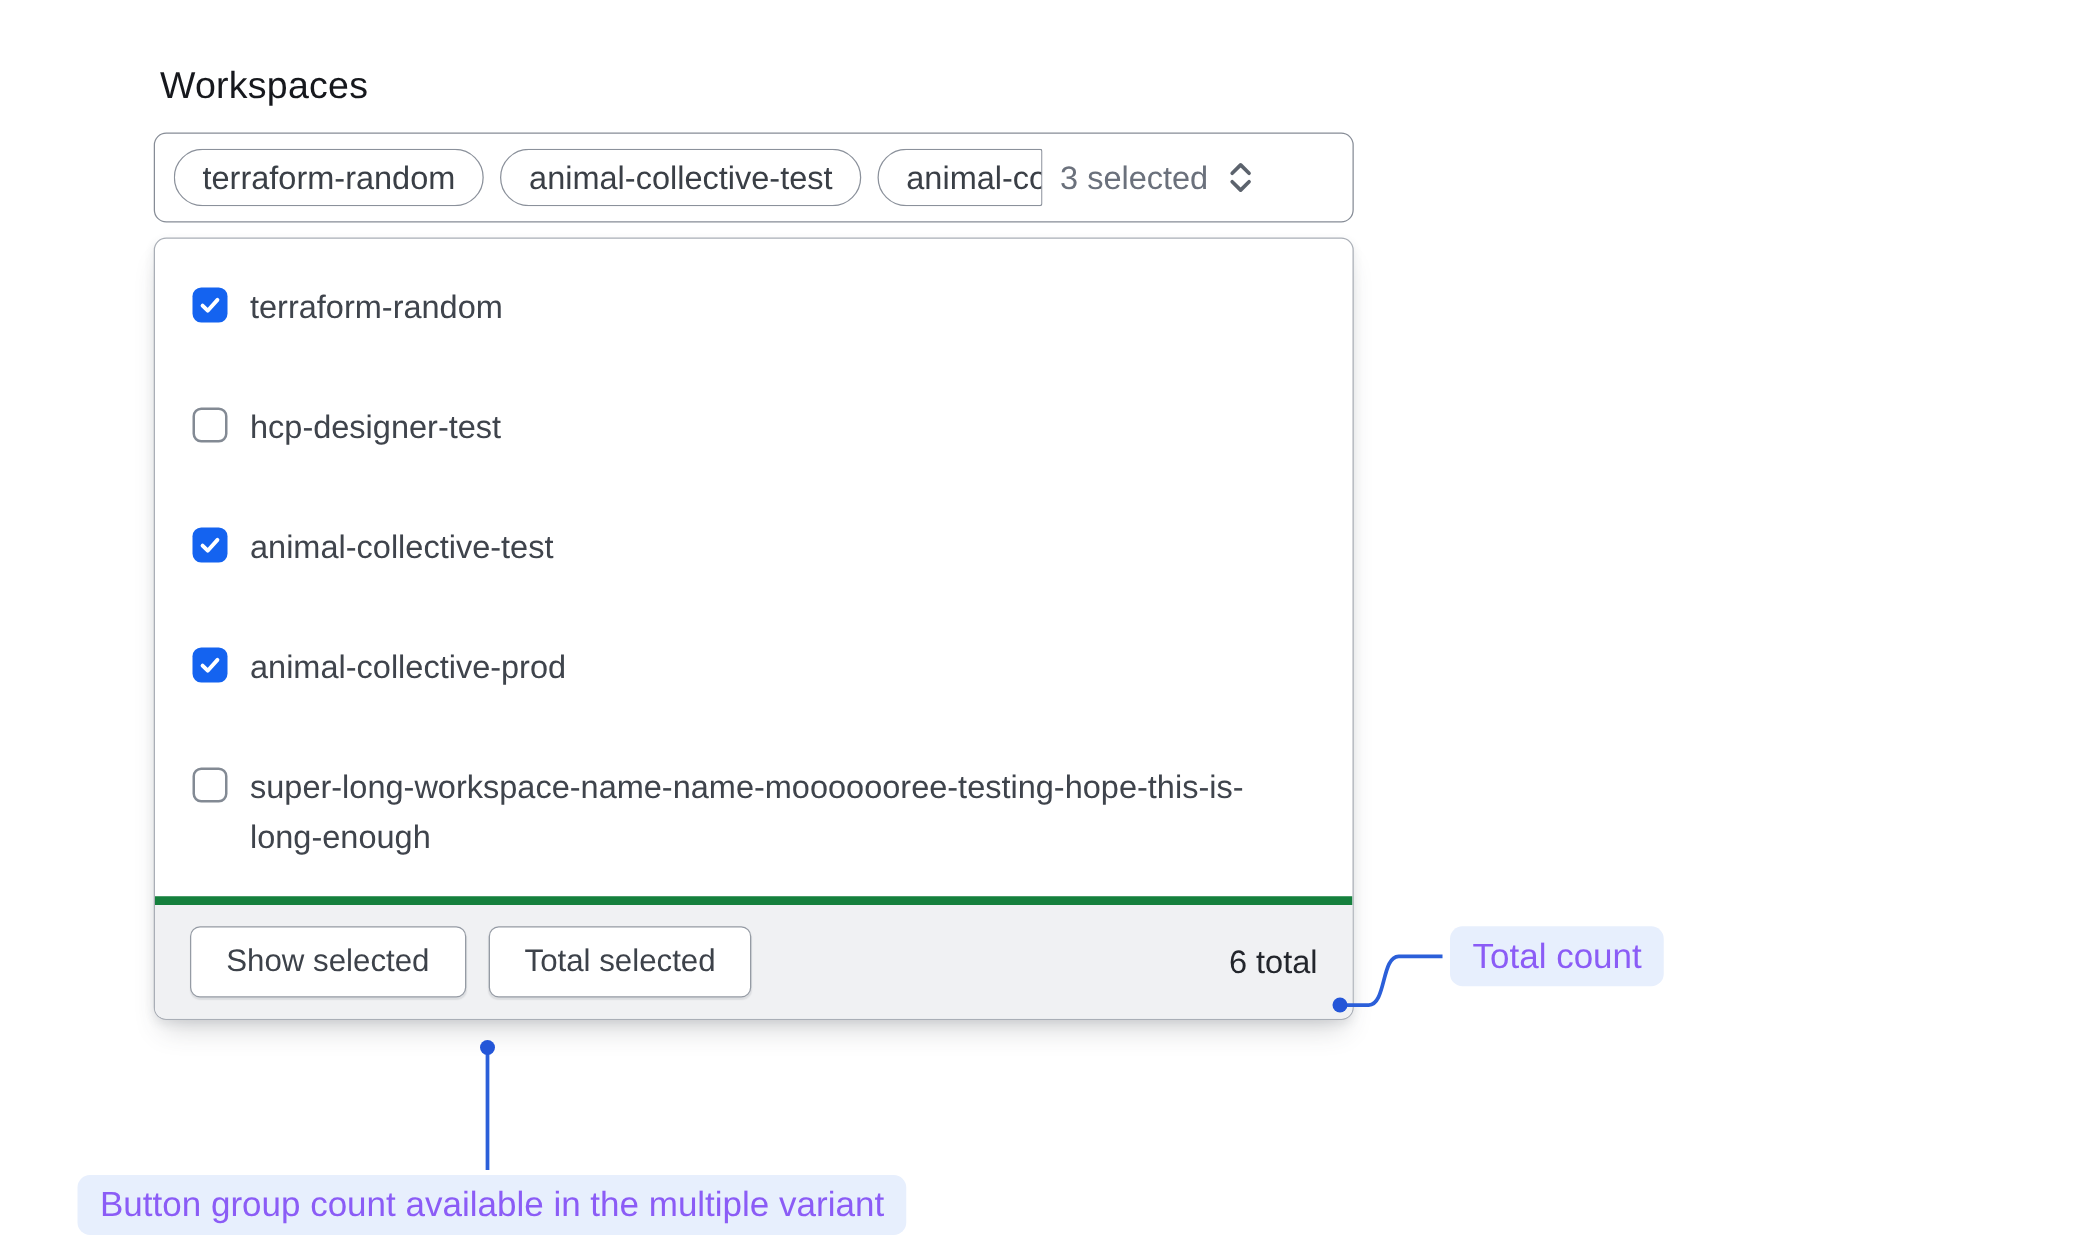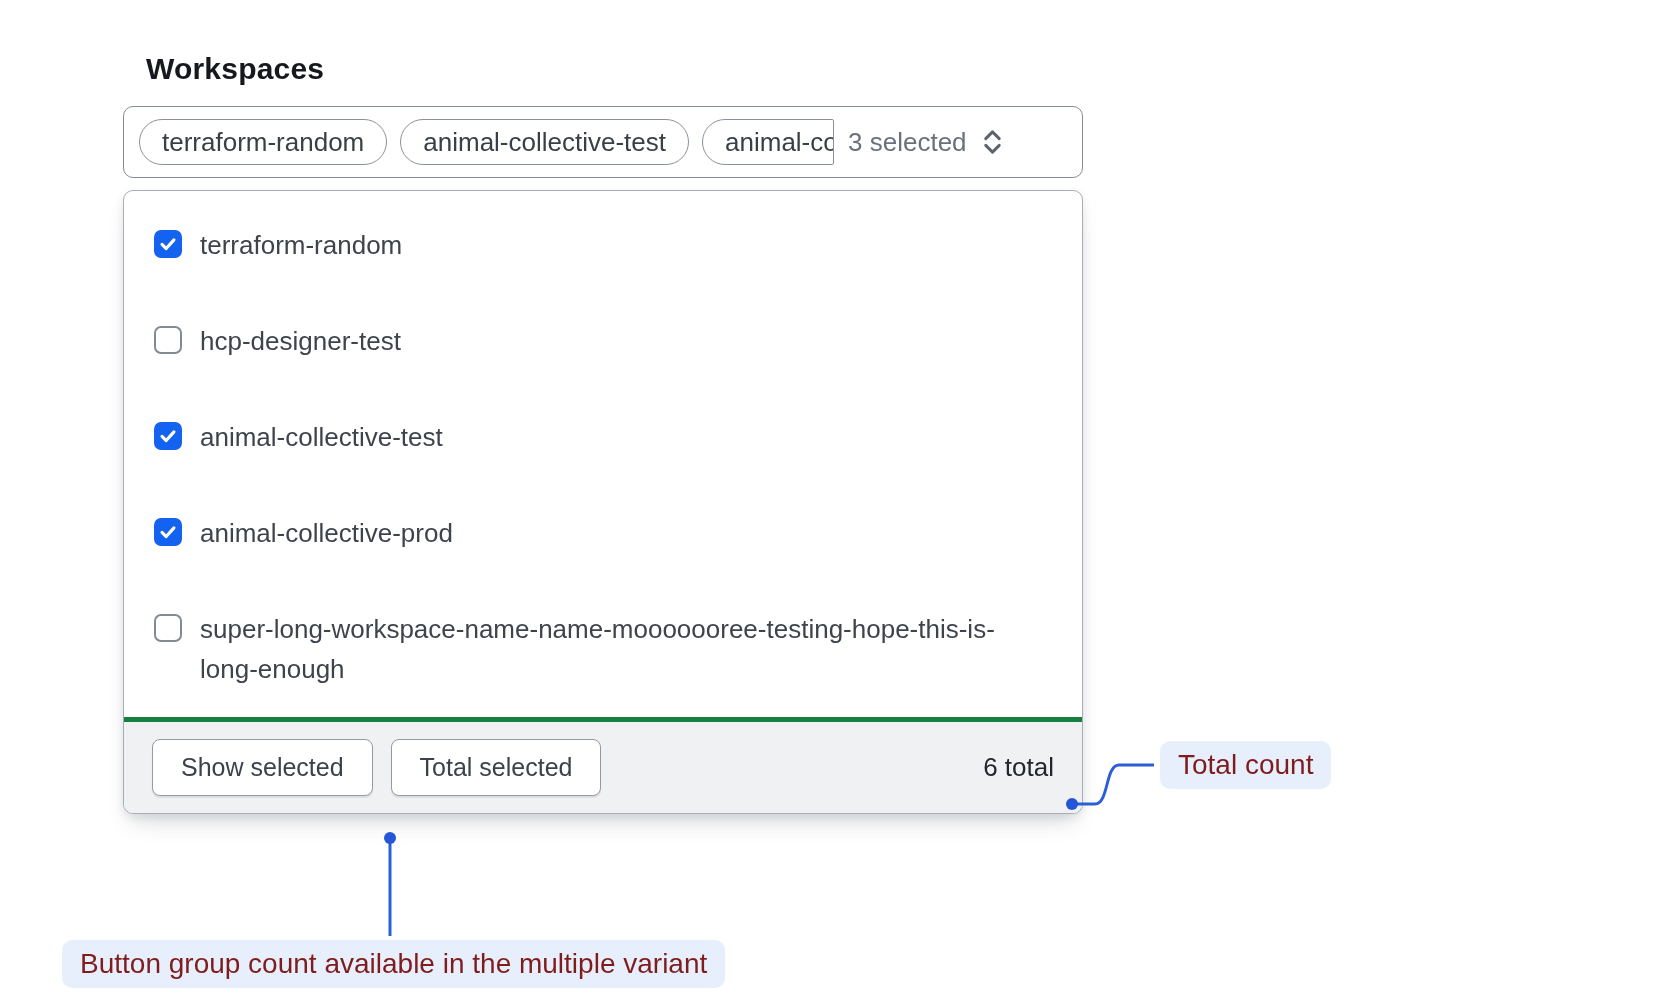--- a/index.html
+++ b/index.html
@@ -1,21 +1,21 @@
 <!DOCTYPE html>
 <html><head>
 <meta charset="utf-8">
 <style>
   * { margin:0; padding:0; box-sizing:border-box; }
   html,body { width:1672px; height:1008px; background:#ffffff; overflow:hidden;
               font-family:"Liberation Sans","DejaVu Sans",sans-serif; }
   .canvas { position:relative; width:1672px; height:1008px; background:#ffffff; }
 
   
-  .field-label { position:absolute; left:146px; top:52px; font-size:30px; font-weight:700; color:#16181d; letter-spacing:.2px; }
+  .field-label { position:absolute; left:128px; top:52px; font-size:30px; font-weight:400; color:#16181d; letter-spacing:.2px; }
 
   
   .trigger { position:absolute; left:123px; top:106px; width:960px; height:72px;
              background:#fff; border:1.5px solid #868c96; border-radius:10px;
              display:flex; align-items:center; padding:0 18px 0 15px; }
   .pills { display:flex; align-items:center; gap:13px; overflow:hidden; flex:0 1 auto; }
   .pill { height:46px; display:flex; align-items:center; padding:0 22px;
           border:1.5px solid #8b919b; border-radius:24px; background:#fff;
           font-size:26px; color:#3a3f46; white-space:nowrap; flex:0 0 auto; }
   .pill.clipped { width:132px; border-radius:24px 2px 2px 24px; overflow:hidden; padding-right:0; }
@@ -29,30 +29,30 @@
            display:flex; flex-direction:column; overflow:hidden; }
   .listbox { padding:6px 30px 0 30px; }
   .option { display:flex; align-items:flex-start; gap:18px; padding:28px 0; cursor:pointer; }
   .checkbox { width:28px; height:28px; border-radius:7px; flex:0 0 auto; margin-top:5px;
               border:2px solid #838a94; background:#fff; display:flex; align-items:center; justify-content:center; }
   .checkbox.checked { border:none; background:#1463f0; }
   .checkbox svg { width:22px; height:22px; display:block; }
   .option-label { font-size:26px; line-height:40px; color:#3f444c; max-width:800px; overflow-wrap:break-word; }
 
   
-  .panel-footer { border-top:5px solid #15803d; background:#f0f1f3;
+  .panel-footer { border-top:7px solid #15803d; background:#f0f1f3;
                   display:flex; align-items:center; gap:18px; padding:17px 28px; }
   .footer-btn { font-family:inherit; font-size:25px; color:#3d424a; background:#fff;
                 border:1.5px solid #959ba4; border-radius:8px; padding:13px 28px;
                 box-shadow:0 2px 1px rgba(40,45,55,.10); cursor:pointer; white-space:nowrap; }
   .footer-spacer { flex:1; }
   .total-text { font-size:26px; color:#23262c; white-space:nowrap; }
 
   
-  .callout { position:absolute; background:#e7effd; color:#7f1d1d; font-size:28px;
+  .callout { position:absolute; background:#e7effd; color:#8b5cf6; font-size:28px;
              padding:8px 18px; border-radius:10px; white-space:nowrap; }
   .callout-total { left:1160px; top:741px; }
   .callout-buttons { left:62px; top:940px; }
   .connector-overlay { position:absolute; left:0; top:0; width:1672px; height:1008px; pointer-events:none; }
 </style>
 </head>
 <body>
 
 <div class="canvas">
 

